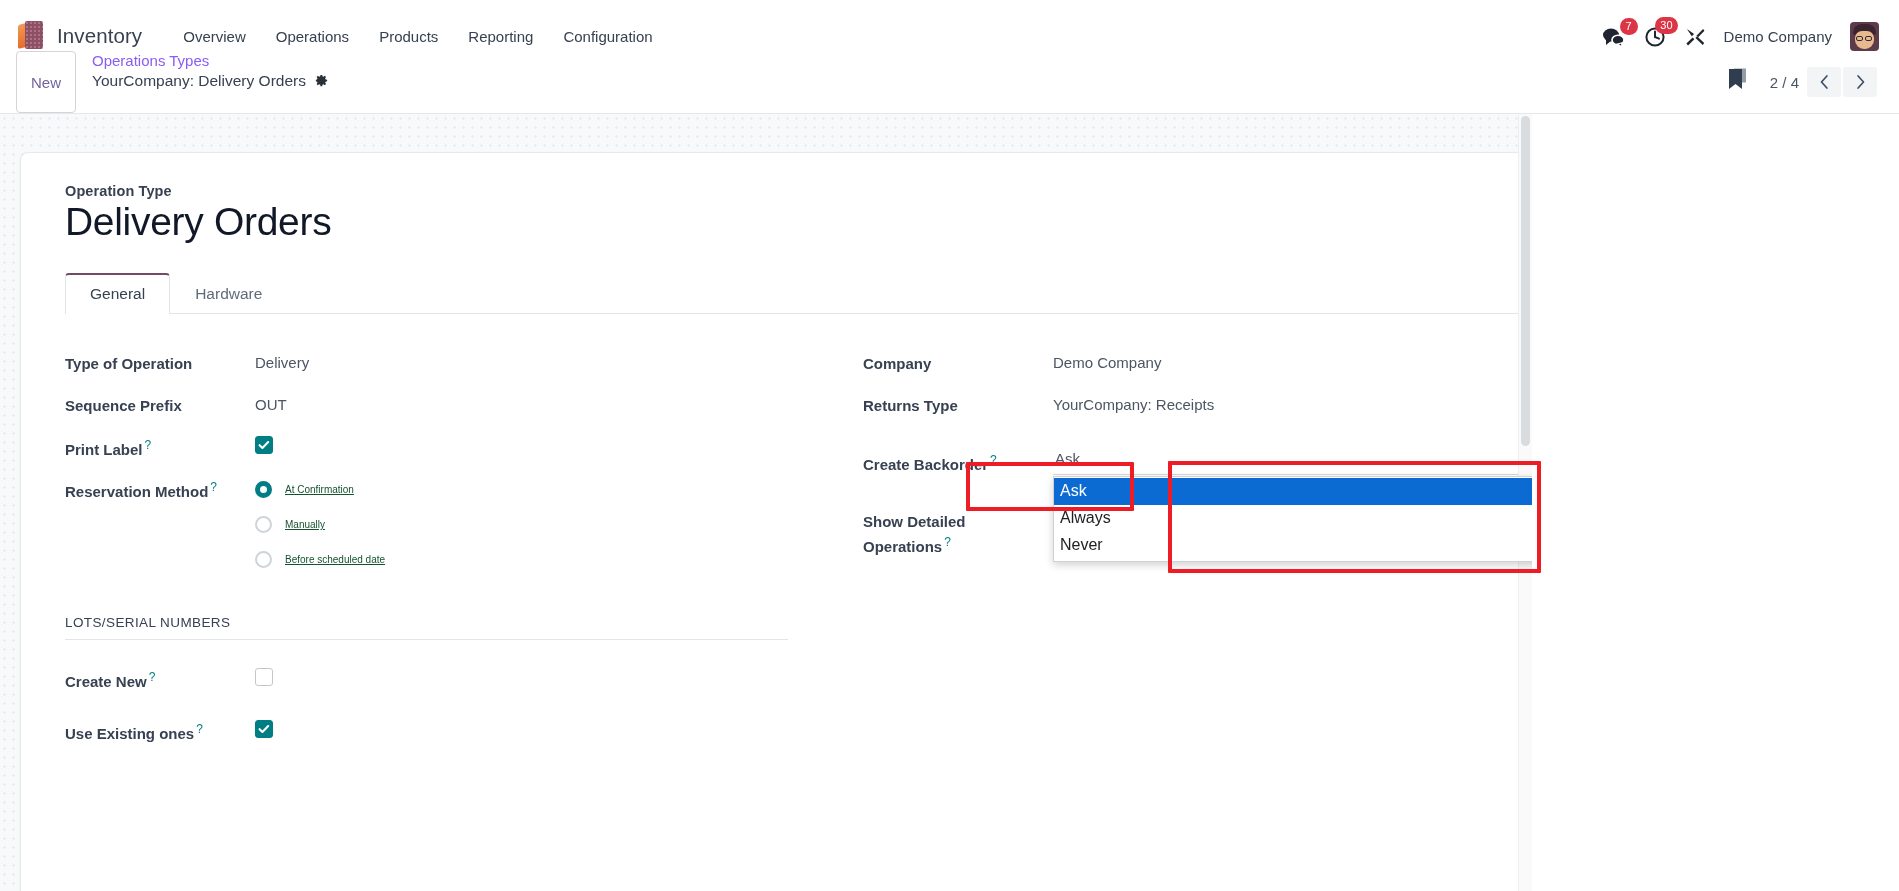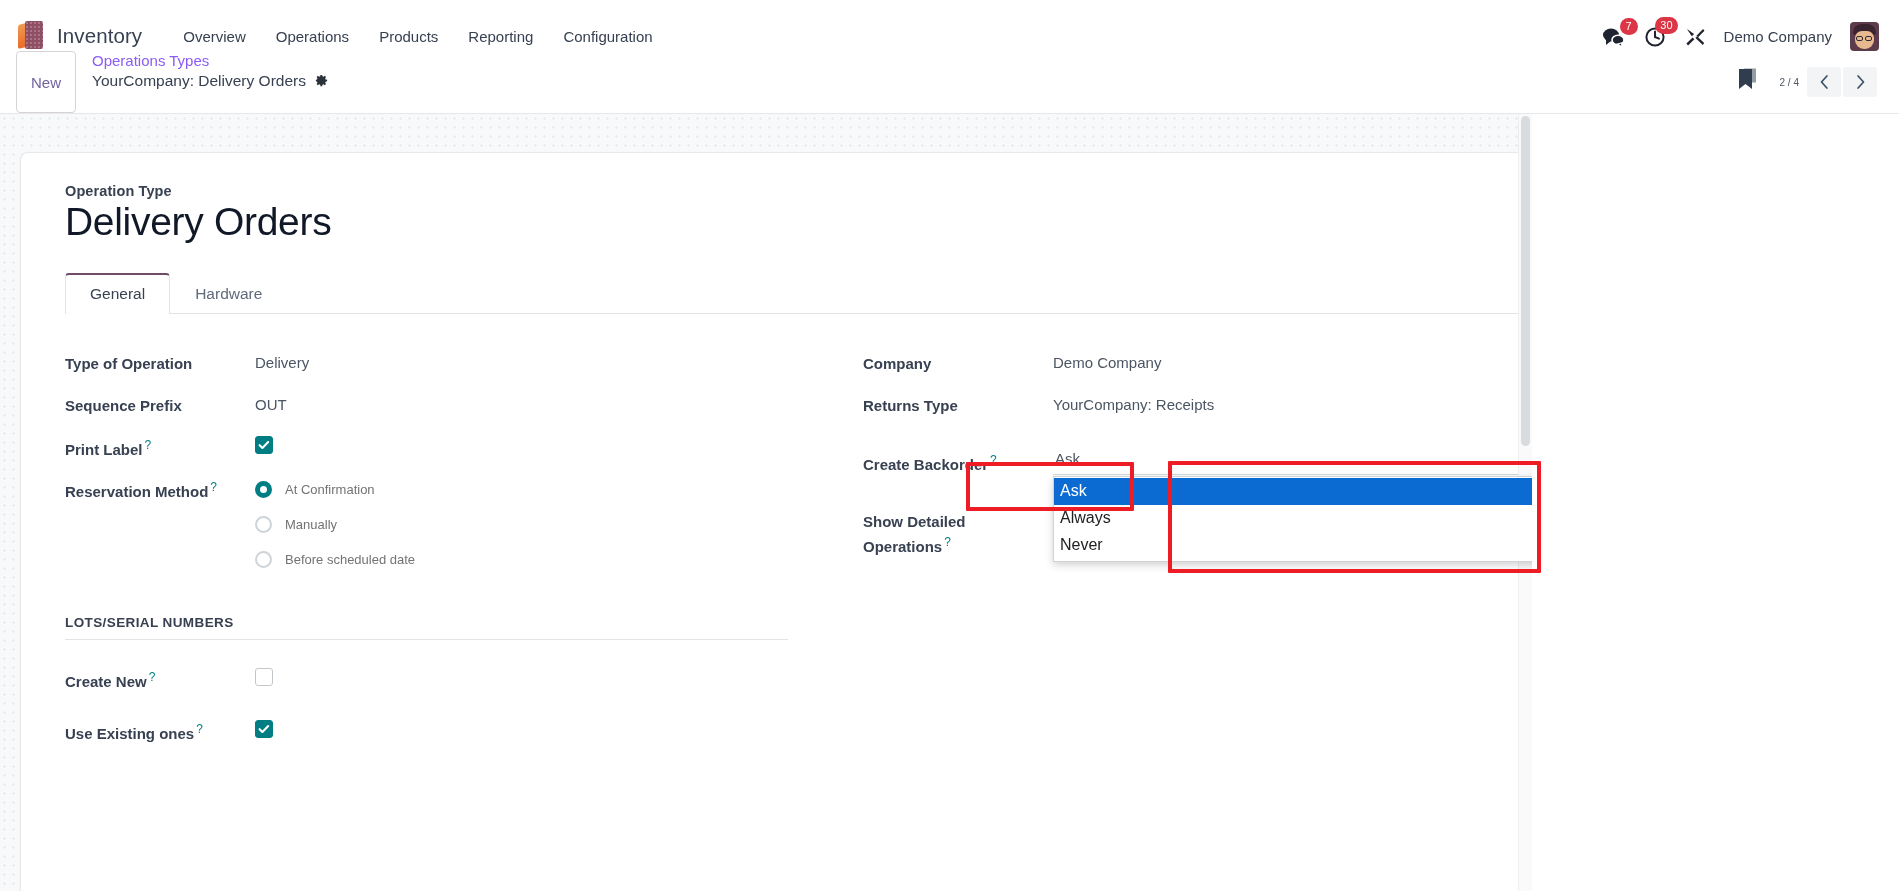--- a/index.html
+++ b/index.html
@@ -125,21 +125,21 @@
   .gear { width: 15px; height: 15px; cursor: pointer; display:inline-block; }
 
   .cp-right {
     margin-left: auto;
     display: flex;
     align-items: center;
     gap: 20px;
     padding-right: 6px;
   }
   .pager { display: flex; align-items: center; gap: 8px; }
-  .pager-text { font-size: 10px; color: #4b5563; white-space: nowrap; }
+  .pager-text { font-size: 15px; color: #4b5563; white-space: nowrap; }
   .pager-btn {
     width: 34px; height: 30px;
     background: #f3f4f6;
     border: none;
     border-radius: 3px;
     cursor: pointer;
     display: flex; align-items: center; justify-content: center;
     padding: 0;
   }
   .pager-group { display: flex; gap: 2px; }
@@ -275,26 +275,26 @@
     border-radius: 50%;
     border: 2px solid #cfd4d9;
     background: #fff;
     flex: 0 0 17px;
     position: relative;
   }
   .radio.on {
     border: 5px solid #017e84;
     background: #ffffff;
   }
-  .radio-label { font-size: 13px; color: #737373; }
+  .radio-label { font-size: 10px; color: #14532d; text-decoration: underline; }
 
   
   .section-title {
     font-size: 13.5px;
-    font-weight: 700;
+    font-weight: 400;
     color: #374151;
     letter-spacing: .4px;
     margin-top: 38px;
     padding-bottom: 9px;
     border-bottom: 1px solid #e2e4e6;
     width: 723px;
   }
 
   
   .select-wrap { position: relative; flex: 1; padding-top: 0px; }

